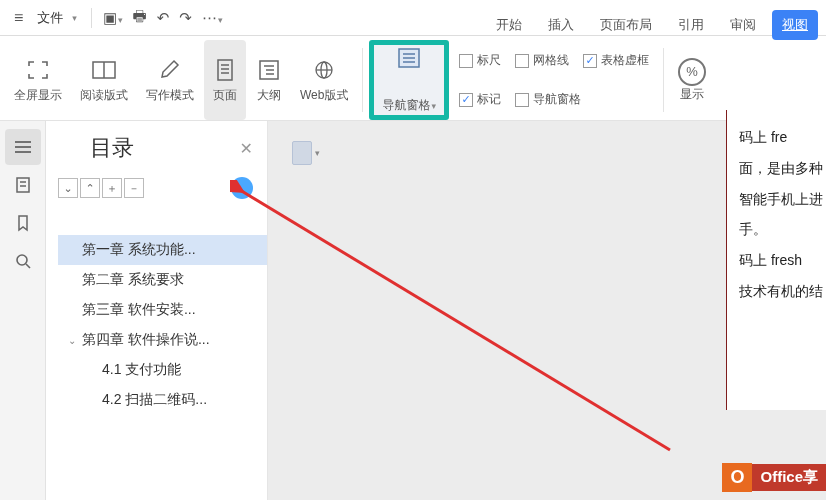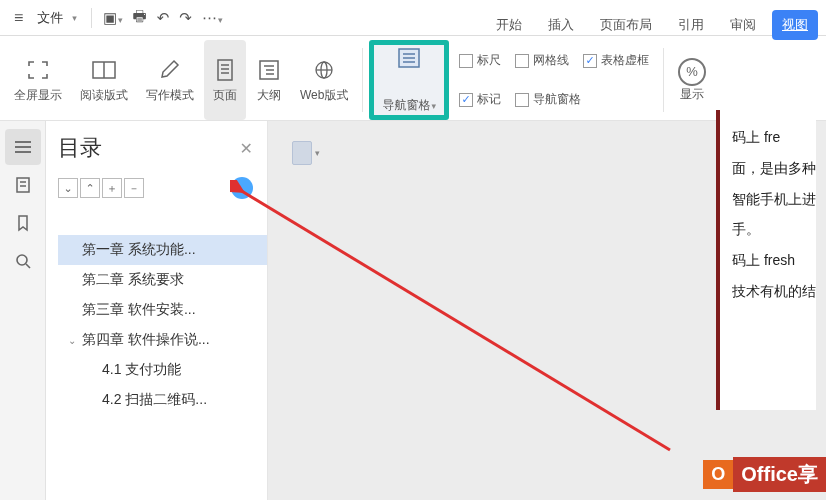--- a/index.html
+++ b/index.html
@@ -29,46 +29,46 @@
 .chk-box { width: 14px; height: 14px; border: 1px solid #999; display: flex; align-items: center; justify-content: center; font-size: 11px; color: #3b82f6; }
 
 
 .main { display: flex; height: 379px; }
 .sidebar { width: 46px; background: #f4f4f4; display: flex; flex-direction: column; align-items: center; padding-top: 8px; gap: 2px; border-right: 1px solid #e2e2e2; }
 .side-btn { width: 36px; height: 36px; display: flex; align-items: center; justify-content: center; color: #666; border-radius: 4px; }
 .side-btn.active { background: #e0e0e0; }
 
 .nav-panel { width: 222px; background: #fff; border-right: 1px solid #e5e5e5; padding: 12px 0 0 12px; }
 .nav-header { display: flex; align-items: center; justify-content: space-between; padding-right: 14px; }
-.nav-title { font-size: 22px; font-weight: 500; color: #333; }
+.nav-title { font-size: 22px; font-weight: 500; color: #333; margin-left: 32px; }
 .nav-close { color: #999; font-size: 16px; }
 .nav-tools { display: flex; align-items: center; gap: 2px; margin-top: 14px; padding-right: 14px; }
 .nt-btn { width: 20px; height: 20px; border: 1px solid #bbb; display: flex; align-items: center; justify-content: center; font-size: 11px; color: #666; }
 .nt-ai { margin-left: auto; width: 22px; height: 22px; background: #4aa8ff; border-radius: 50%; }
 .nav-tree { margin-top: 36px; }
 .tree-item { padding: 6px 6px 6px 24px; font-size: 14px; color: #333; white-space: nowrap; overflow: hidden; text-overflow: ellipsis; }
 .tree-item.selected { background: #d6e4f7; }
 .tree-item.lvl2 { padding-left: 44px; }
 .tree-item.hasexp { padding-left: 10px; }
 .tree-exp { display: inline-block; width: 14px; color: #888; font-size: 10px; }
 
 .canvas { flex: 1; background: #ececec; position: relative; }
 .page-icon-bar { position: absolute; left: 24px; top: 20px; display: flex; align-items: center; gap: 2px; }
 .page-icon { width: 20px; height: 24px; background: #d0d8e4; border: 1px solid #b6c2d6; border-radius: 2px; }
 
-.doc { position: absolute; right: 10px; top: 110px; width: 100px; background: #fff; padding: 12px 0 12px 12px; border-left: 4px solid #7f1d1d; height: 300px; }
+.doc { position: absolute; right: 0; top: 110px; width: 100px; background: #fff; padding: 12px 0 12px 12px; border-left: 1px solid #7f1d1d; height: 300px; }
 .doc p { font-size: 14px; color: #222; line-height: 2.2; white-space: nowrap; }
 
 
 .arrow { position: absolute; left: 230px; top: 180px; pointer-events: none; }
 
 
 .watermark { position: absolute; right: 0; bottom: 8px; display: flex; align-items: center; color: #fff; font-weight: bold; }
 .wm-orange { background: #e86a1f; padding: 4px 8px; font-size: 18px; }
-.wm-red { background: #c0392b; padding: 4px 8px; font-size: 20px; }
+.wm-red { background: #c0392b; padding: 4px 8px; font-size: 15px; }
 
 
 .rib-right { display: flex; flex-direction: column; align-items: center; justify-content: center; padding: 4px 0 4px 8px; }
 .pct-icon { width: 28px; height: 28px; border: 2px solid #777; border-radius: 50%; display: flex; align-items: center; justify-content: center; font-size: 13px; color: #666; }
 </style>
 </head>
 <body>
 
 <div class="menubar">
   <span class="hamburger">≡</span>

